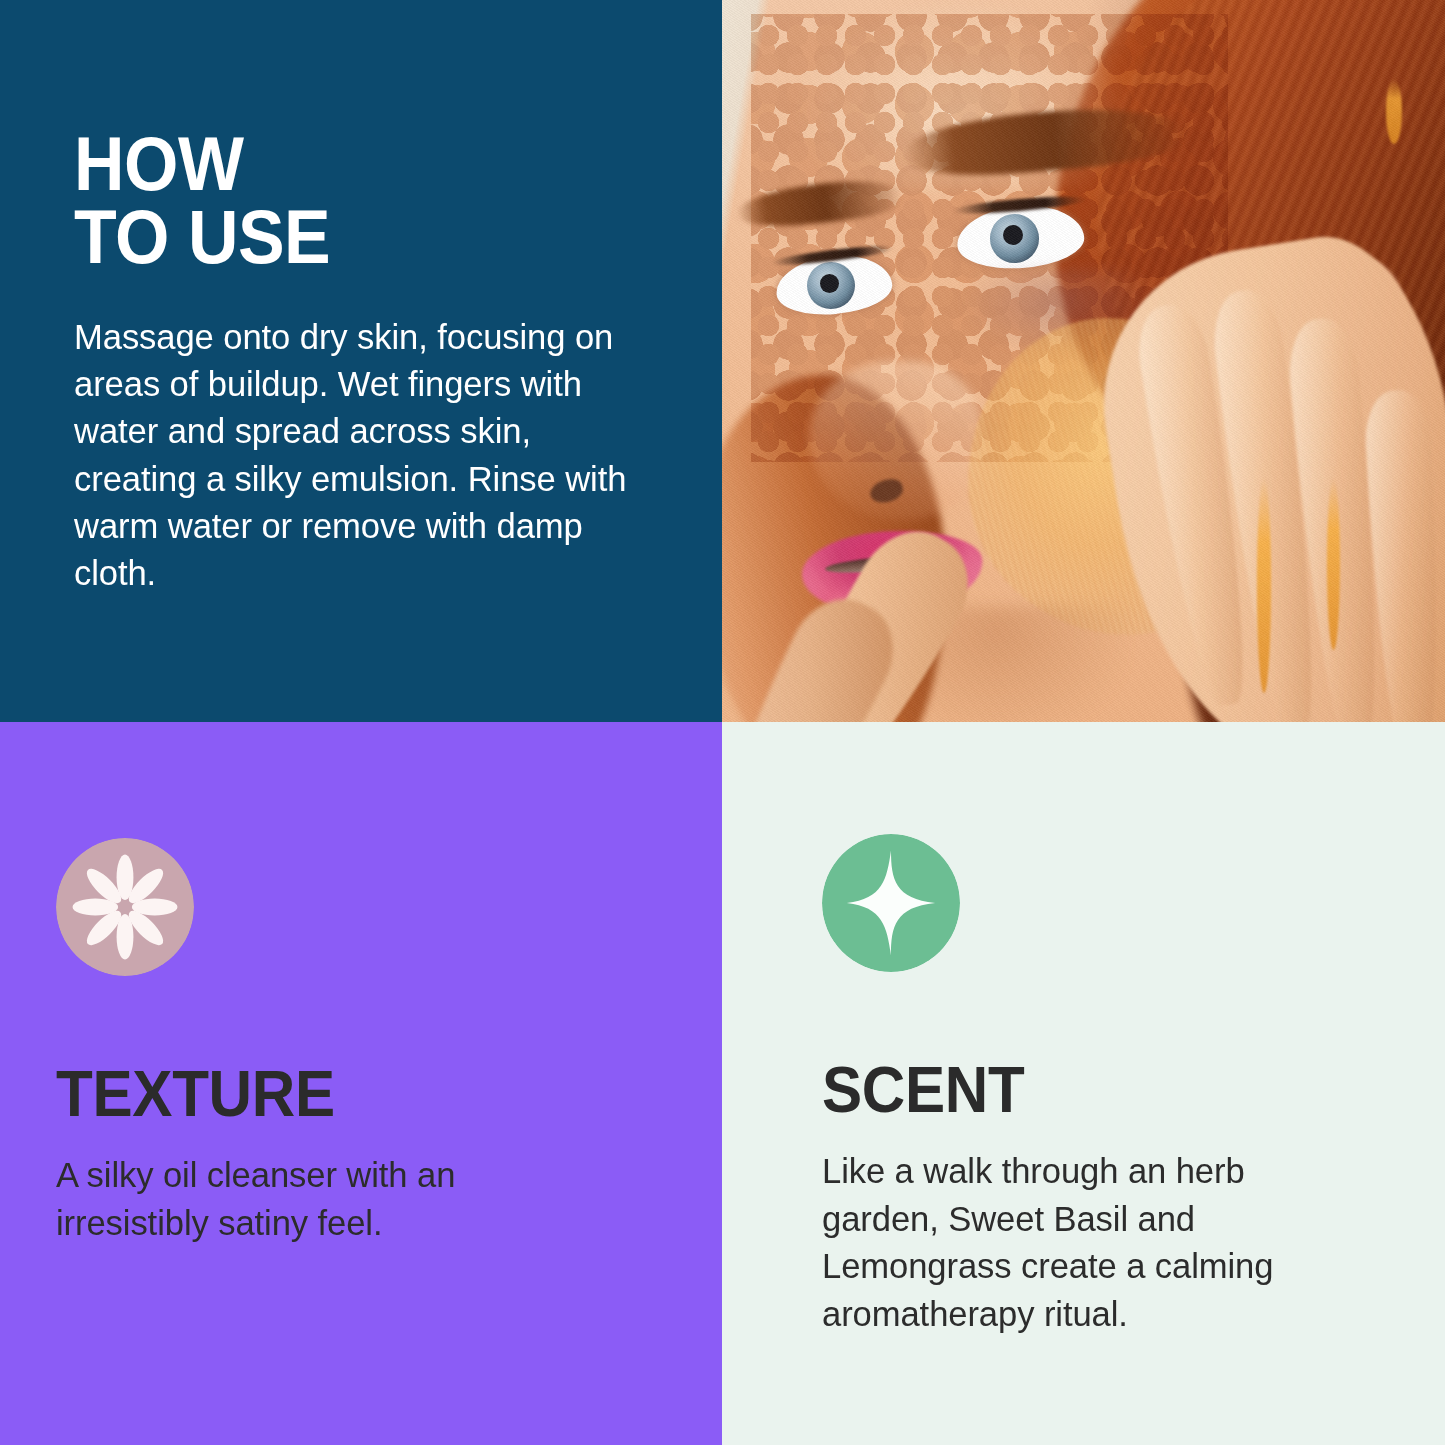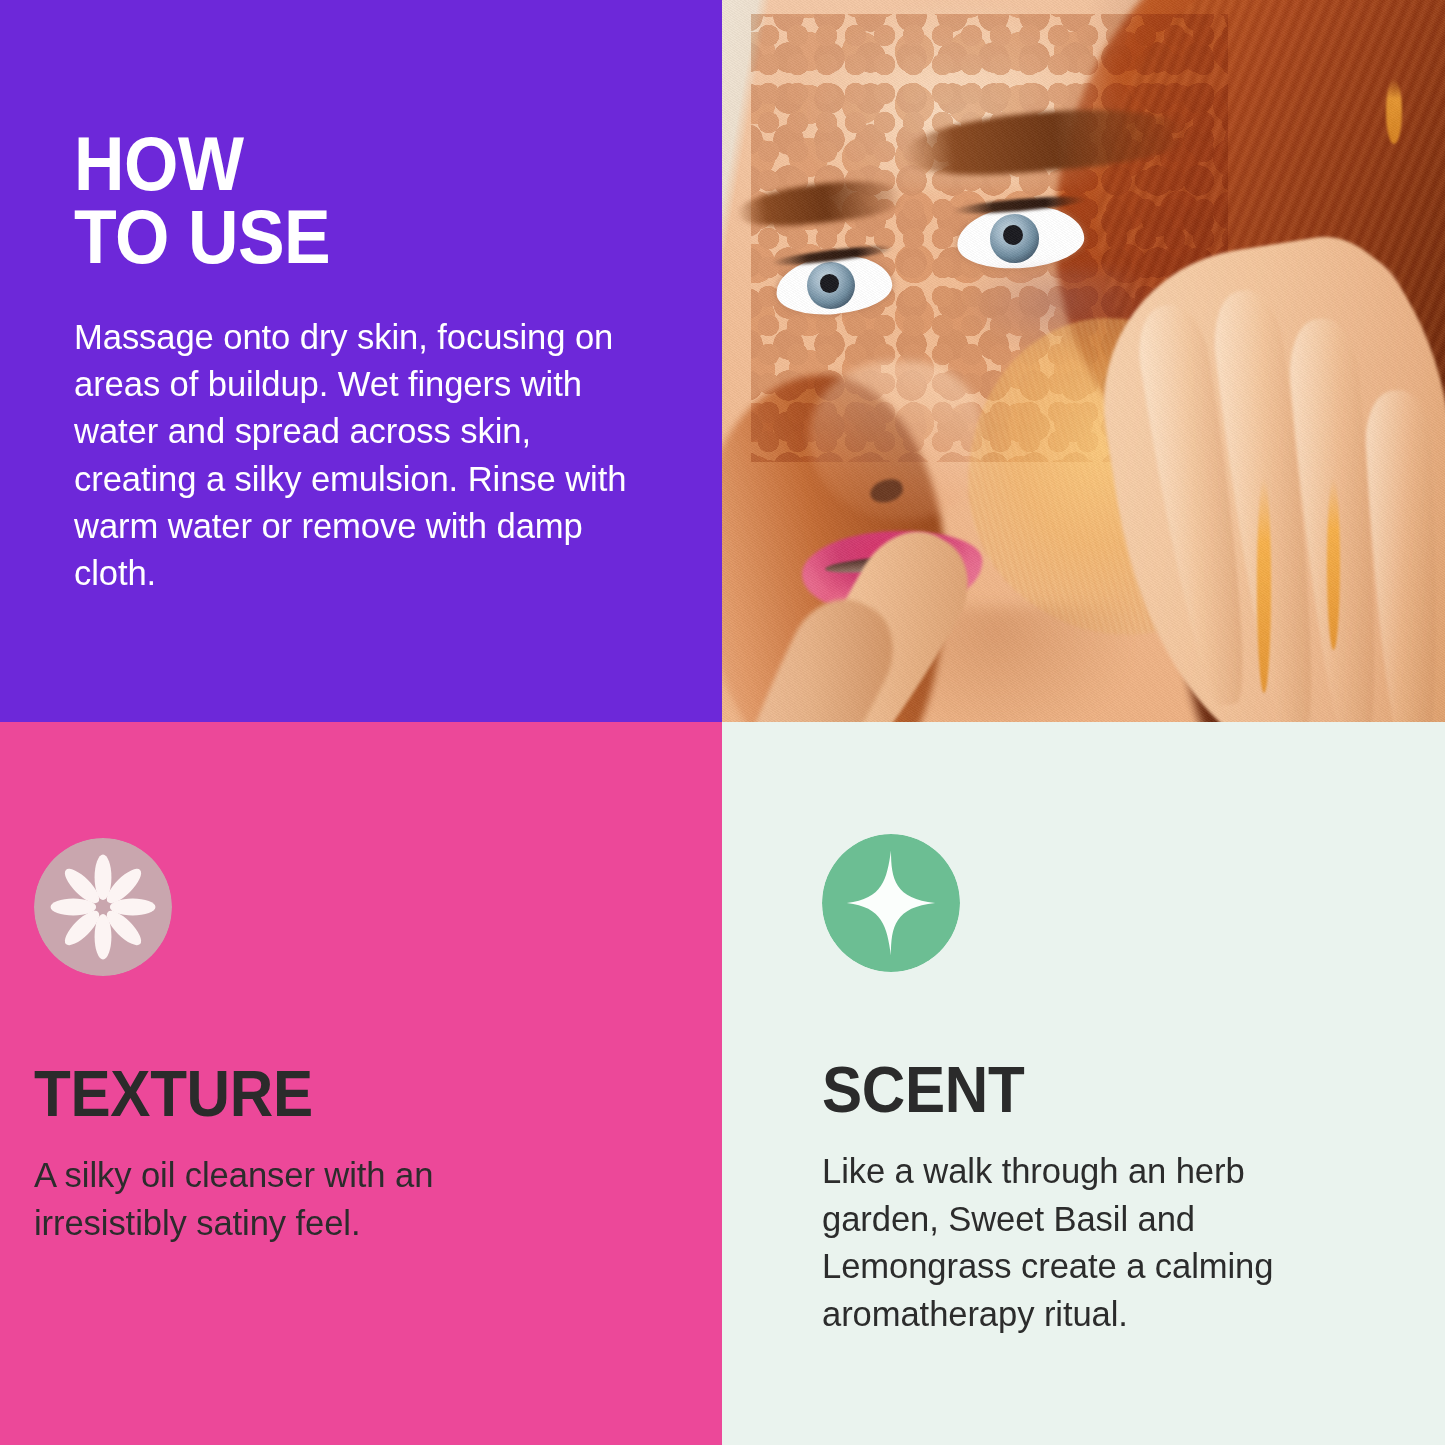--- a/index.html
+++ b/index.html
@@ -19,21 +19,21 @@
     overflow: hidden;
     background: #ffffff;
     display: grid;
     grid-template-columns: 722px 723px;
     grid-template-rows: 722px 723px;
   }
 
   
   .q-howto {
     position: relative;
-    background: #6d28d9;
+    background: #0c4a6e;
     padding: 128px 72px 0 74px;
     box-sizing: border-box;
     overflow: hidden;
   }
   .howto-title {
     color: #ffffff;
     font-weight: bold;
     font-size: 76px;
     line-height: 0.96;
     letter-spacing: -0.5px;
@@ -344,23 +344,23 @@
   .photo-grain {
     position: absolute;
     inset: 0;
     background-image:
       repeating-linear-gradient(33deg, rgba(255,255,255,0.035) 0 1px, rgba(0,0,0,0.03) 1px 2px);
     pointer-events: none;
   }
 
   
   .q-texture {
-    background: #ec4899;
+    background: #8b5cf6;
     position: relative;
-    padding: 116px 72px 0 34px;
+    padding: 116px 72px 0 56px;
     box-sizing: border-box;
   }
   
   .q-scent {
     background: #EAF3EE;
     position: relative;
     padding: 112px 72px 0 100px;
     box-sizing: border-box;
   }
 

